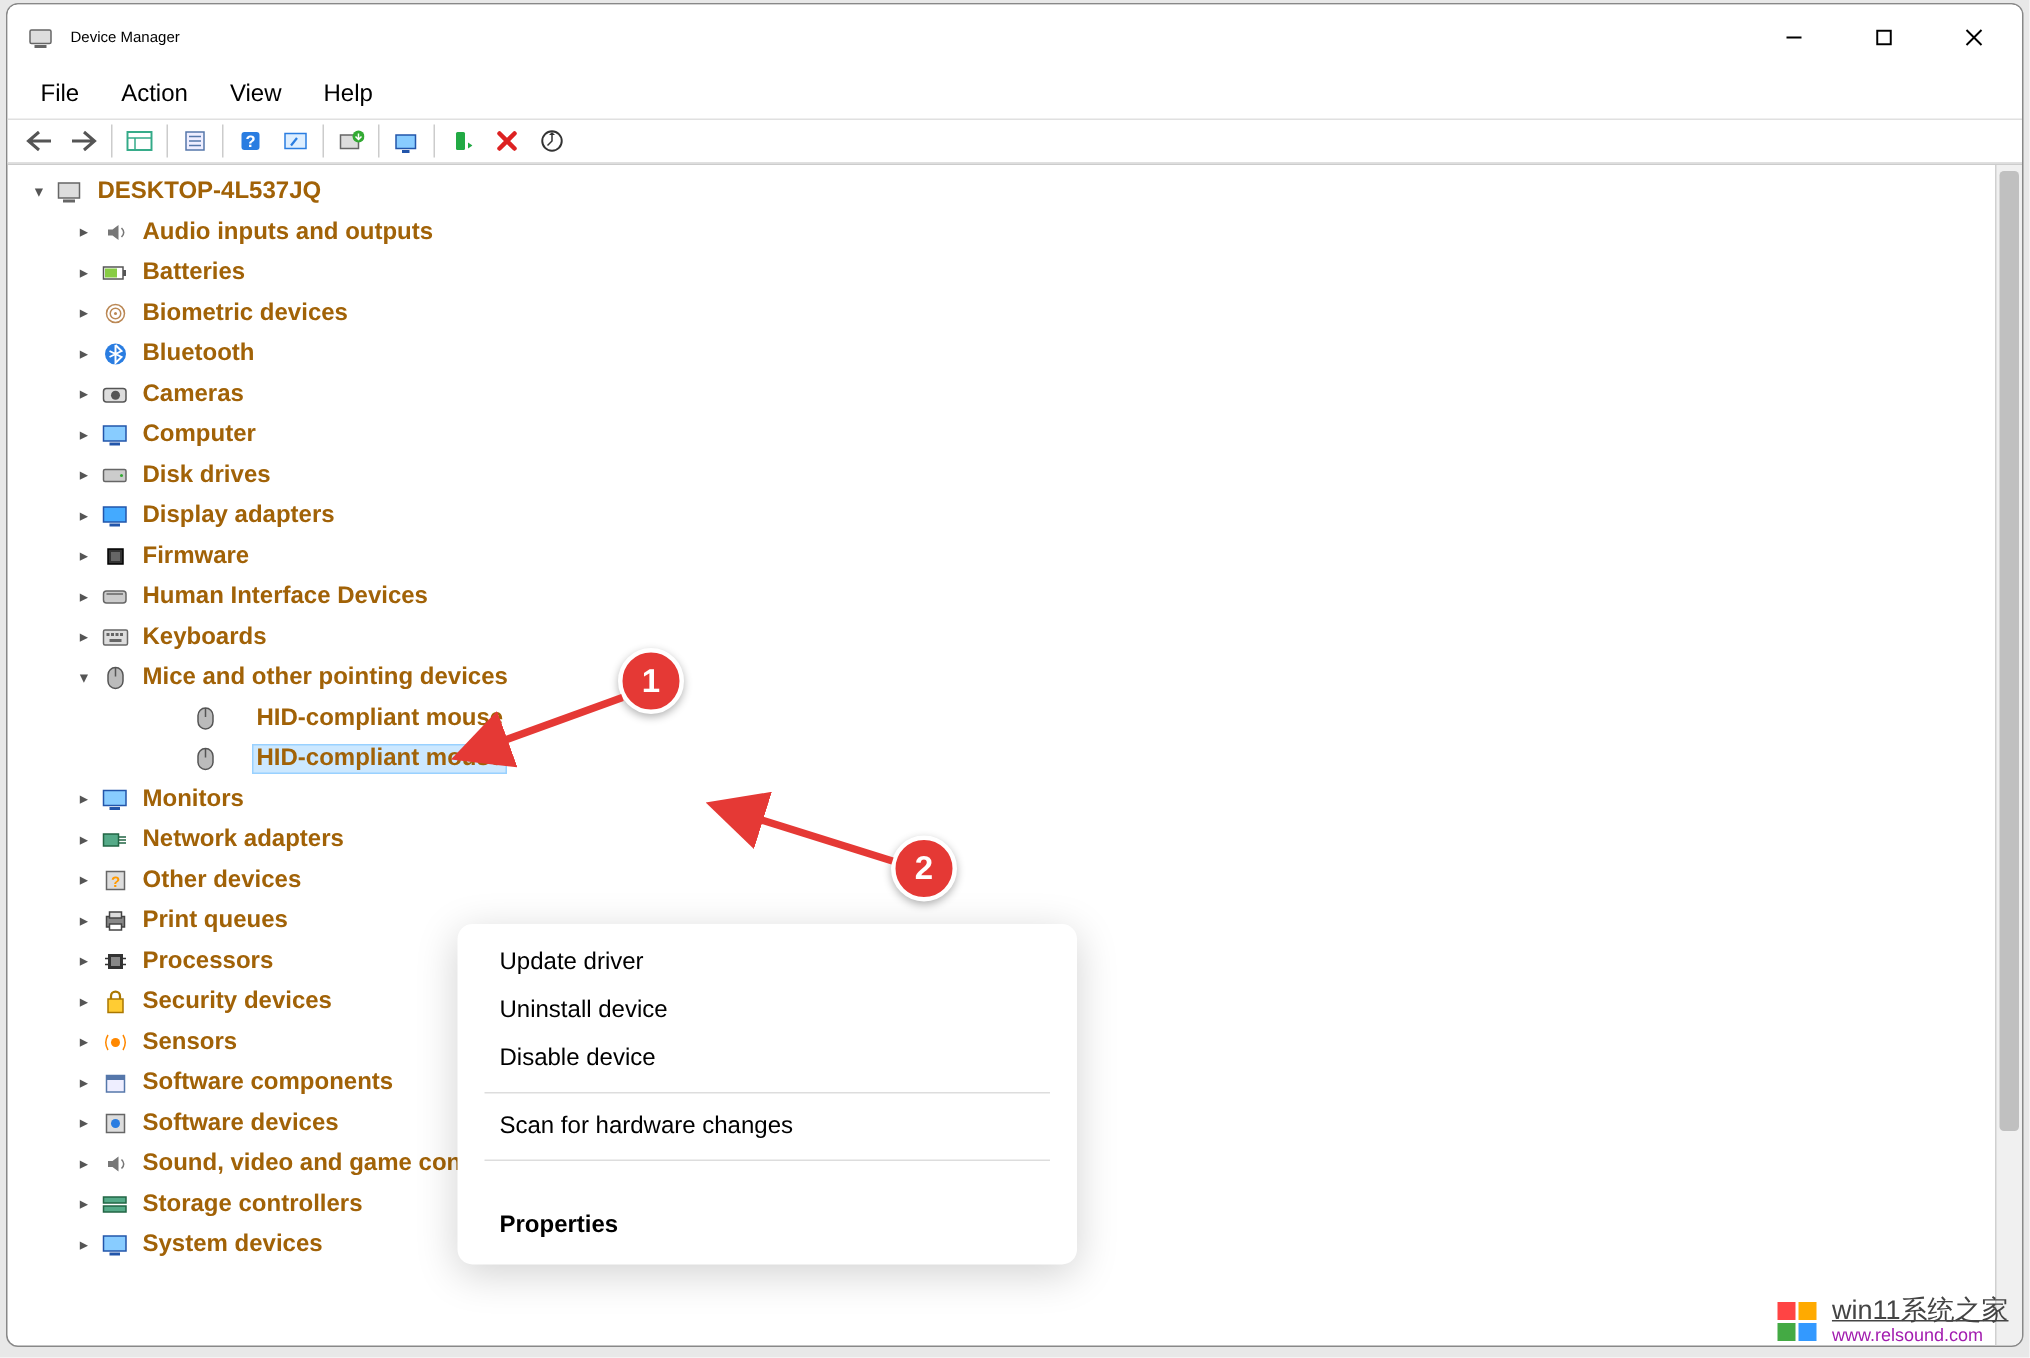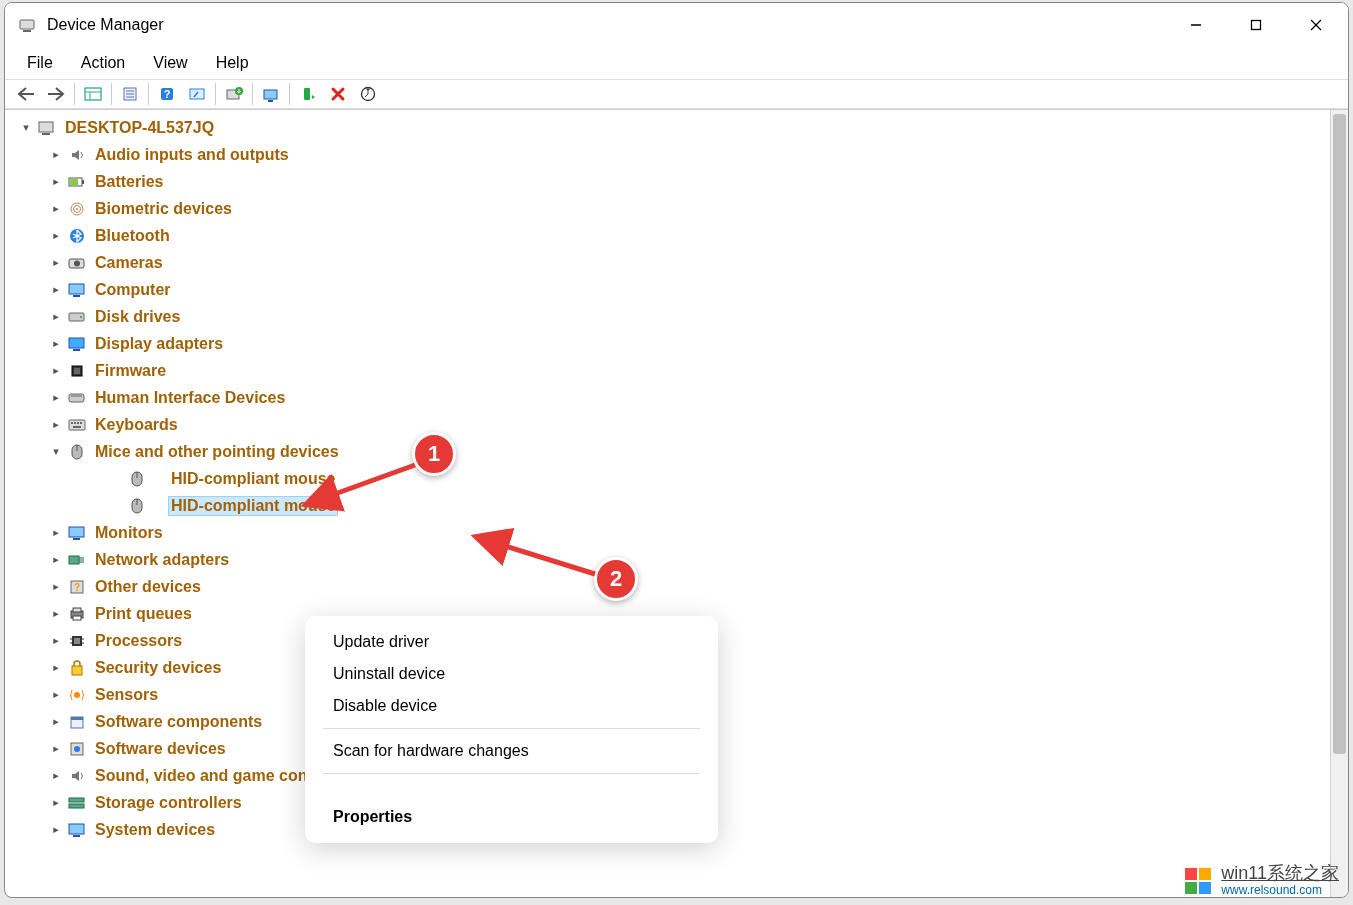--- a/index.html
+++ b/index.html
@@ -1,20 +1,20 @@
 <!DOCTYPE html>
 <html><head>
 <meta charset="utf-8">
 <style>
   * { box-sizing: border-box; }
   body { margin: 0; font-family: "Segoe UI", Arial, sans-serif; font-size: 15px; background: #e8e8e8; width: 1353px; height: 905px; overflow: hidden; position: relative; }
   .window { position: absolute; left: 4px; top: 2px; width: 1345px; height: 896px; background: #fff; border: 1px solid #888; border-radius: 8px; display: flex; flex-direction: column; overflow: hidden; }
   .titlebar { height: 44px; display: flex; align-items: center; padding: 0 2px 0 12px; background: #fff; }
   .titlebar .icon { width: 20px; height: 20px; margin-right: 10px; display: flex; align-items: center; justify-content: center; }
-  .titlebar .title { font-size: 16px; color: #000; flex: 1; }
+  .titlebar .title { font-size: 10px; color: #000; flex: 1; }
   .win-controls { display: flex; height: 100%; }
   .win-btn { width: 60px; display: flex; align-items: center; justify-content: center; color: #000; }
   .menubar { height: 32px; display: flex; align-items: center; padding: 0 8px; background: #fff; }
   .menu-item { padding: 2px 14px; font-size: 16px; color: #000; }
   .toolbar { height: 30px; display: flex; align-items: center; padding: 0 6px; gap: 0; background: #fff; border-top: 1px solid #e0e0e0; border-bottom: 1px solid #e0e0e0; }
   .t-btn { width: 30px; height: 26px; display: flex; align-items: center; justify-content: center; }
   .t-sep { width: 1px; height: 22px; background: #ccc; margin: 0 3px; }
   .content { flex: 1; border-top: 1px solid #ccc; position: relative; overflow: hidden; display: flex; }
   .tree { flex: 1; padding: 4px 0; font-size: 16px; overflow: hidden; position: relative; }
   .vscroll { width: 18px; background: #f0f0f0; border-left: 1px solid #d0d0d0; position: relative; }
@@ -31,21 +31,21 @@
   .cm-item { padding: 7px 28px; font-size: 16px; color: #000; }
   .cm-item.bold { font-weight: 700; margin-top: 27px; }
   .cm-sep { height: 1px; background: #ddd; margin: 6px 18px; }
   .badge { position: absolute; width: 44px; height: 44px; border-radius: 50%; background: #e53935; color: #fff; display: flex; align-items: center; justify-content: center; font-size: 22px; font-weight: 700; border: 3px solid #fff; box-shadow: 0 2px 6px rgba(0,0,0,.3); z-index: 6; }
   .arrow-svg { position: absolute; z-index: 6; overflow: visible; }
   .watermark { position: absolute; right: 14px; bottom: 8px; z-index: 20; display: flex; align-items: center; gap: 10px; }
   .wm-logo { display: flex; gap: 2px; }
   .wm-sq { width: 12px; height: 12px; }
   .wm-text { display: flex; flex-direction: column; line-height: 1.1; }
   .wm-t1 { font-size: 18px; color: #444; text-decoration: underline; }
-  .wm-t2 { font-size: 12px; color: #0369a1; }
+  .wm-t2 { font-size: 12px; color: #a21caf; }
   svg { display: block; }
 </style>
 </head>
 <body>
 
 <div class="window">
 
   <div class="titlebar">
     <span class="icon">
       <svg width="18" height="18" viewBox="0 0 18 18">

